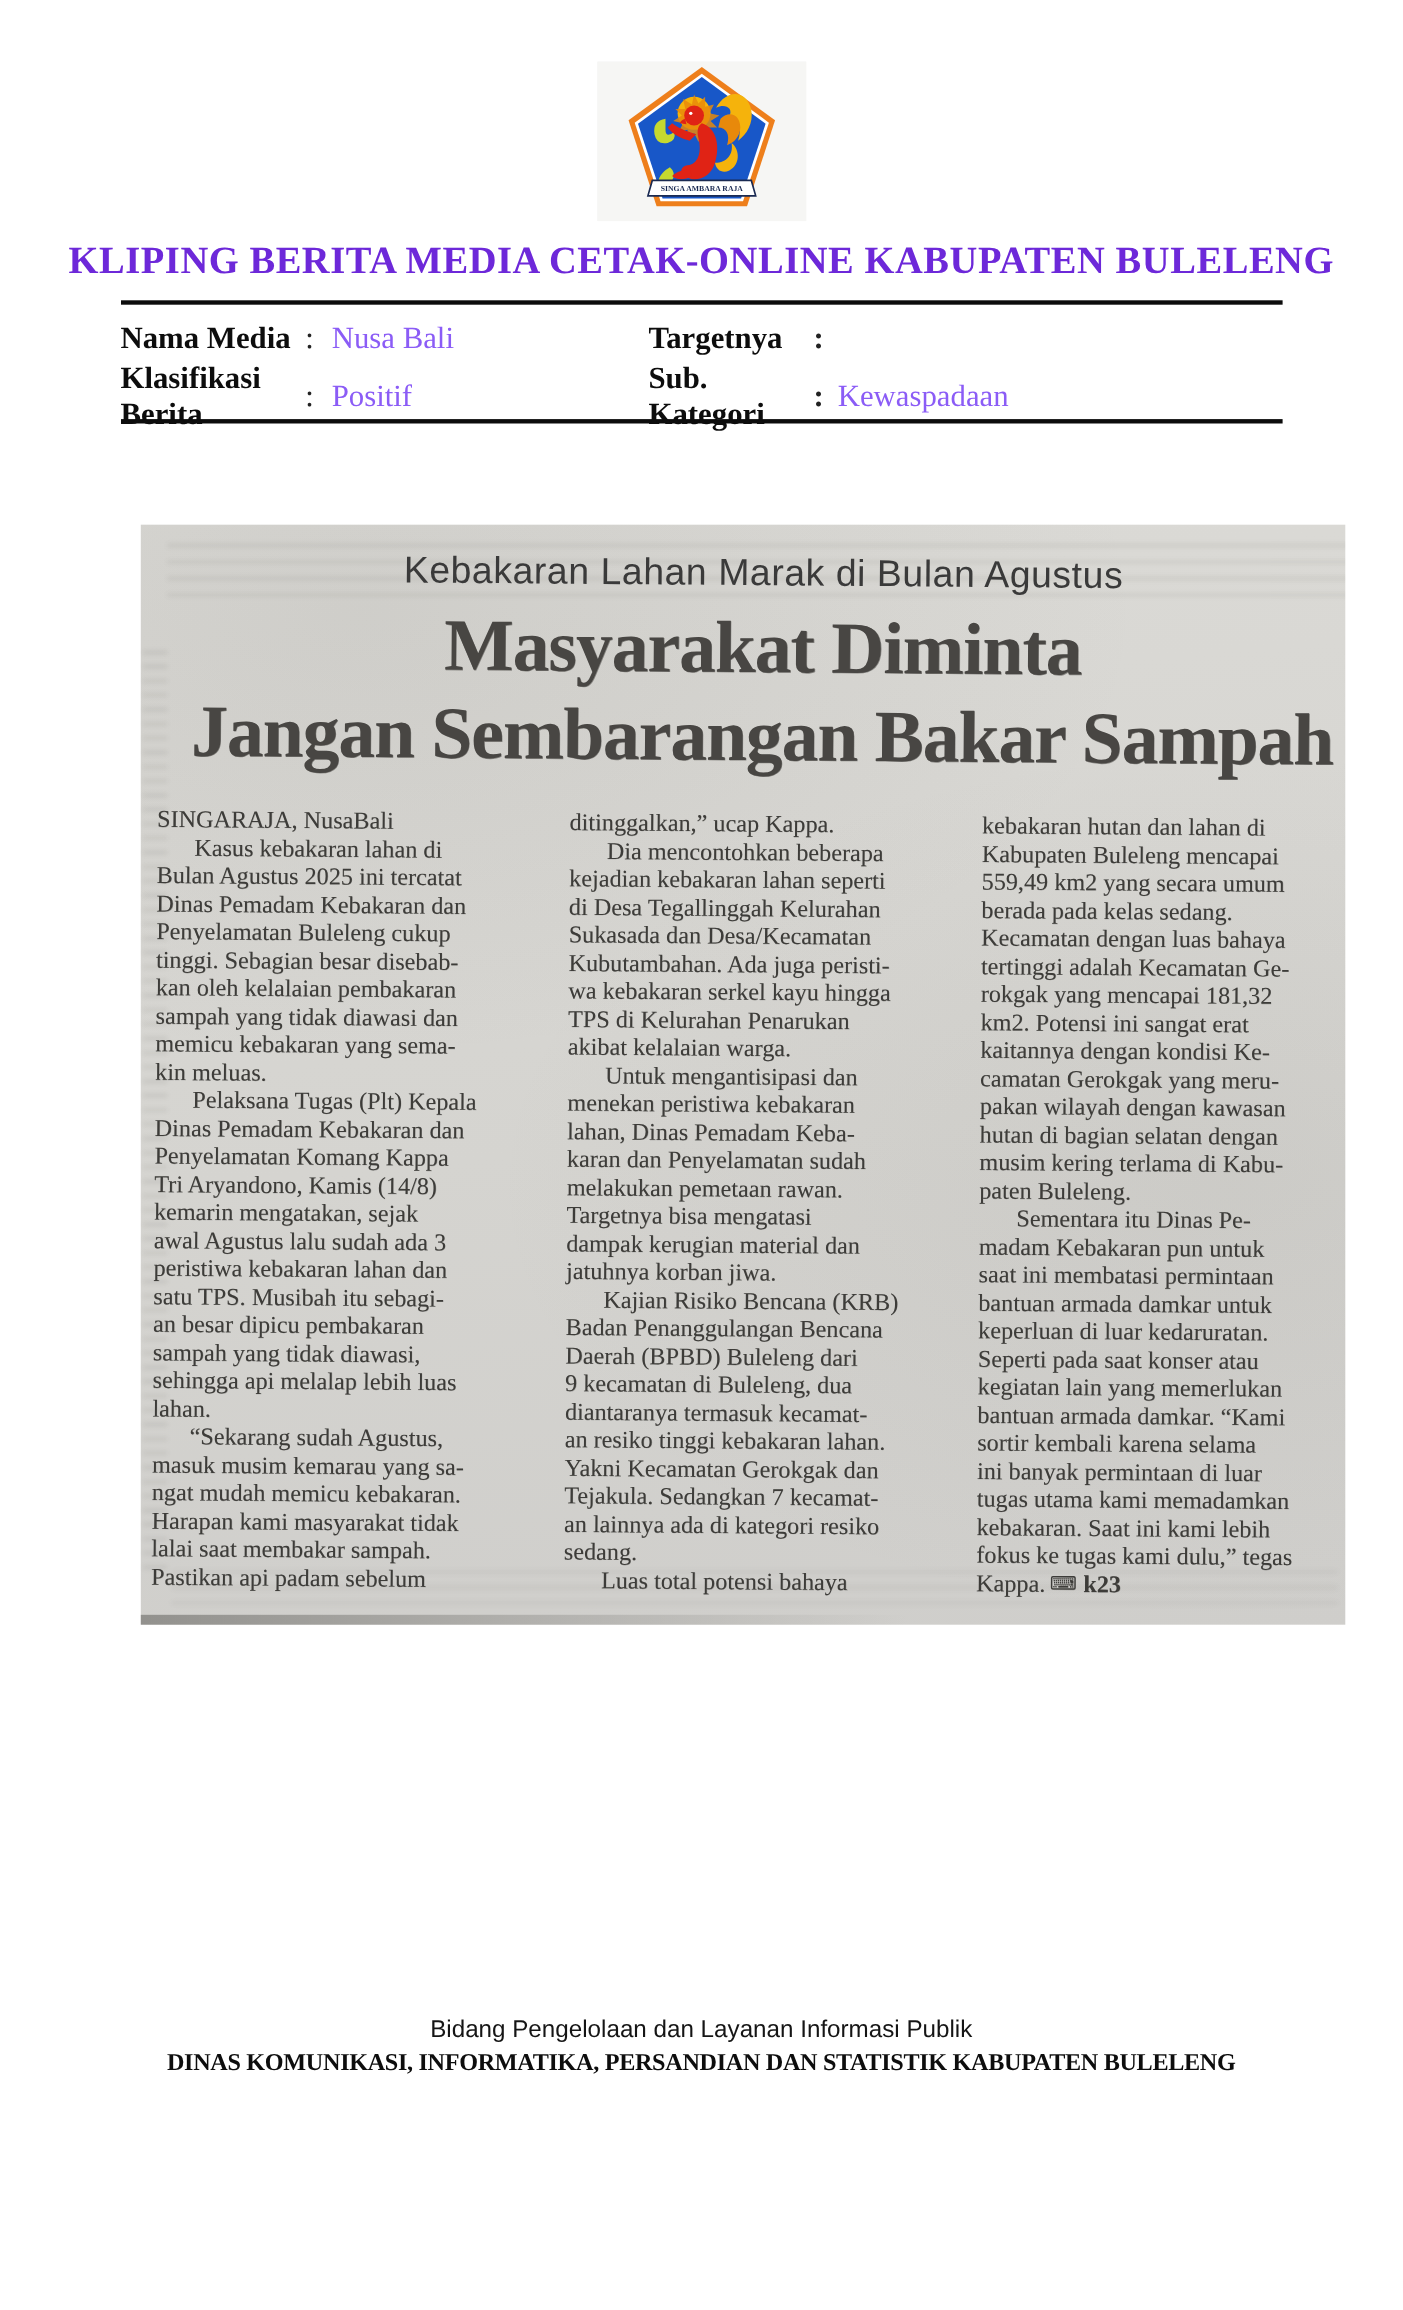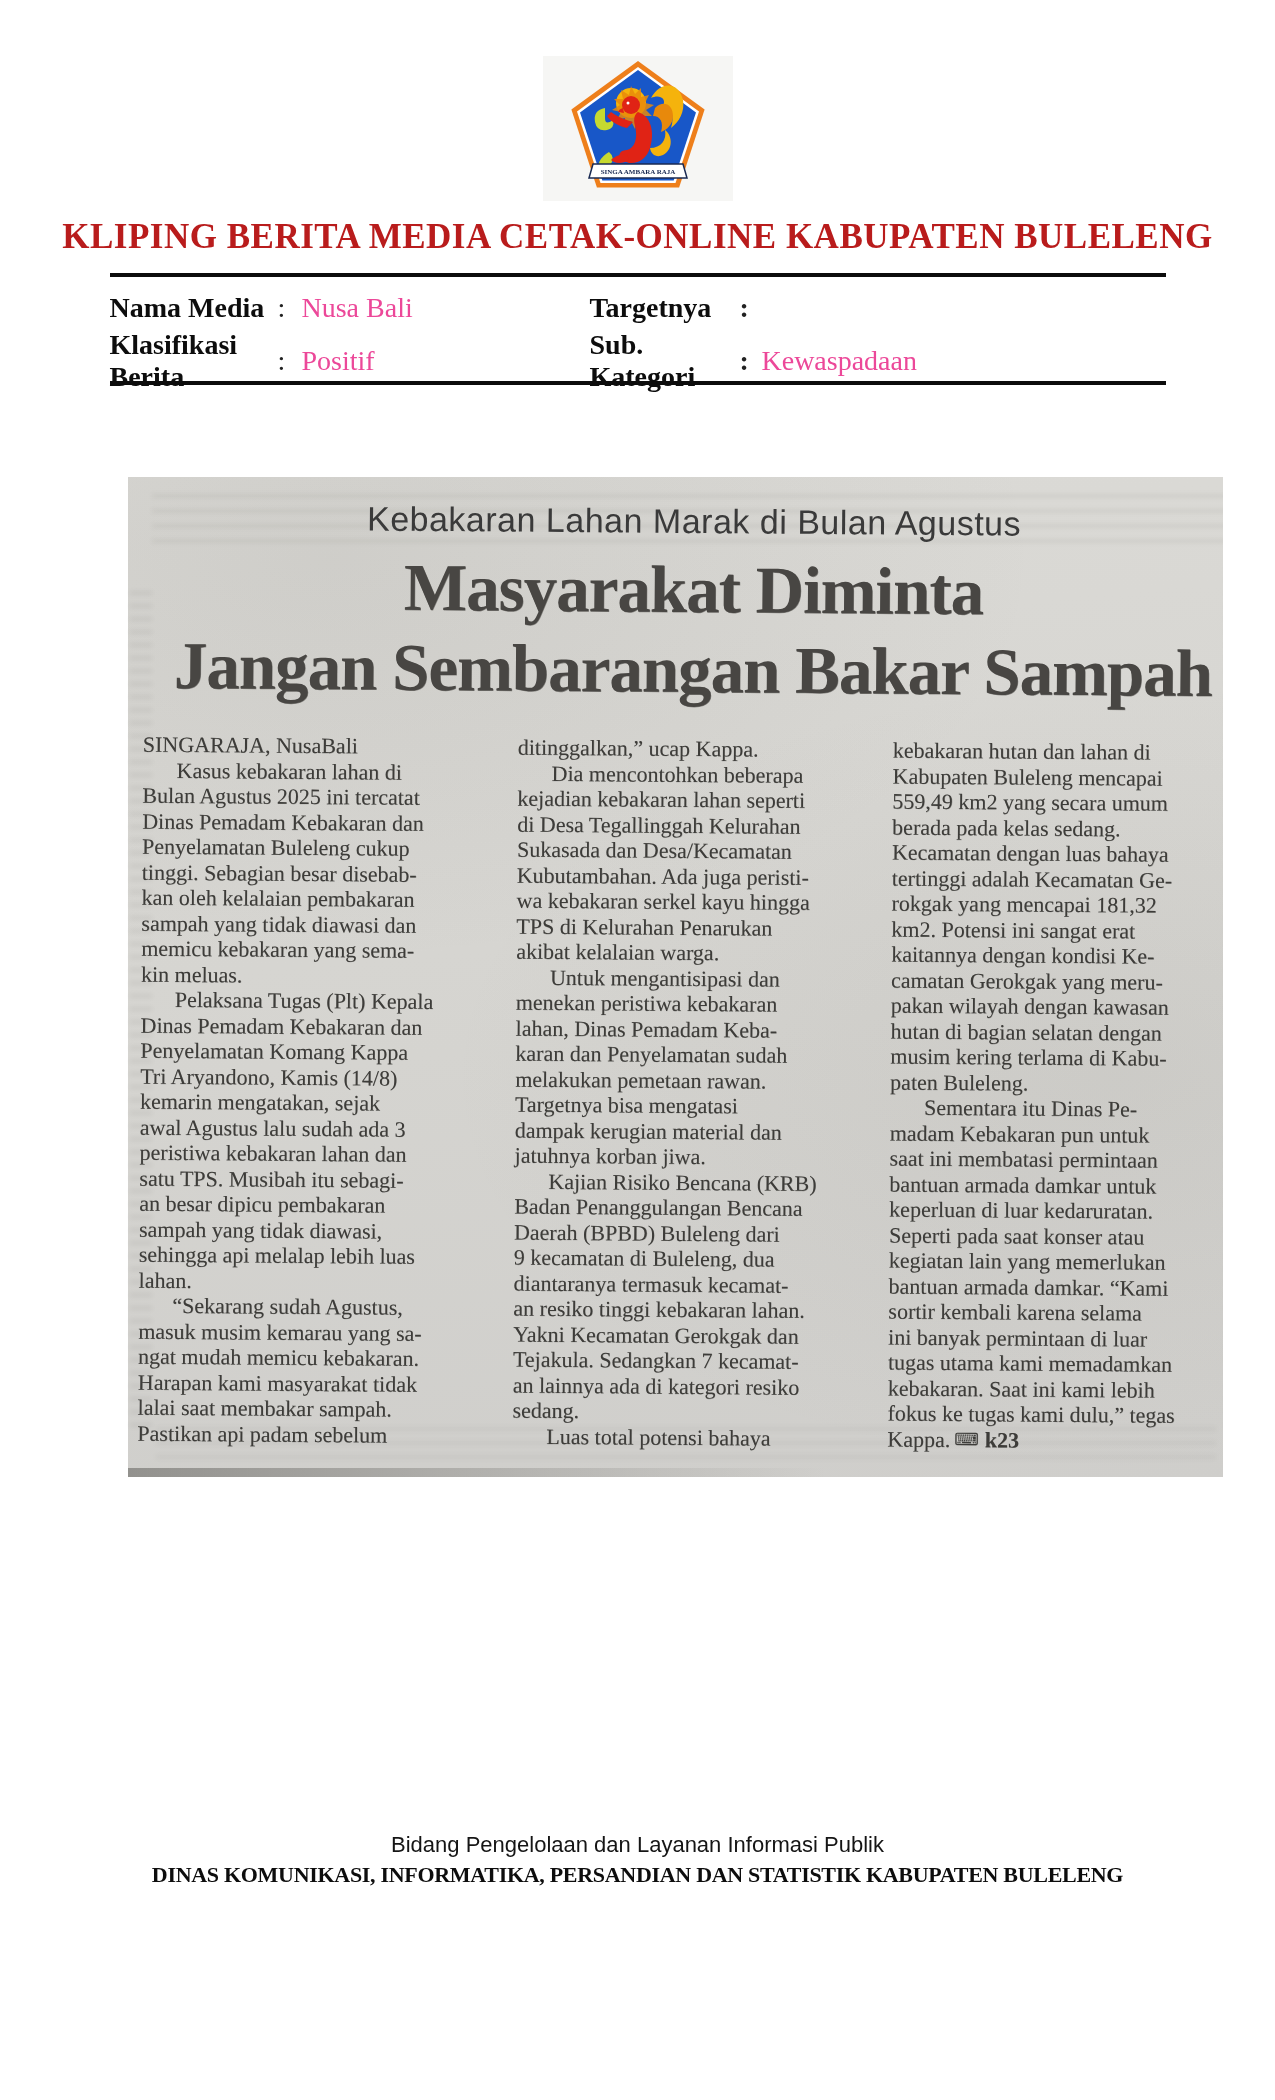--- a/index.html
+++ b/index.html
@@ -4,30 +4,30 @@
 <style>
   html,body{margin:0;padding:0;background:#ffffff;}
   .page{
     position:relative;width:1170px;height:2100px;margin:0 auto;background:#ffffff;
     font-family:"Liberation Serif","DejaVu Serif",serif;color:#111;overflow:hidden;
   }
   
   .logo-wrap{width:190px;height:145px;margin:56px auto 0;background:#f6f6f4;}
   .doc-title{
     margin:14px 0 0;text-align:center;font-size:35px;line-height:44px;font-weight:700;
-    letter-spacing:.5px;color:#b91c1c;
+    letter-spacing:.5px;color:#6d28d9;
   }
   .rule{height:4px;background:#0c0c0c;margin:0 57px;}
   .rule.r1{margin-top:14px;}
   .meta{margin:4px 57px;padding:6px 0;font-size:28px;}
   .meta-row{display:grid;grid-template-columns:168px 24px 288px 150px 22px 1fr;align-items:center;height:42px;}
   .m-label{font-weight:700;color:#0d0d0d;}
   .m-colon{color:#222;}
   .m-colon.b{font-weight:700;}
-  .m-value{color:#ec4899;}
+  .m-value{color:#8b5cf6;}
   
   .clipping{
     position:relative;margin:92px 75px 0;width:1125px;height:1000px;
     background:
       radial-gradient(140% 90% at 18% 8%, rgba(108,106,100,.10) 0%, rgba(108,106,100,0) 45%),
       radial-gradient(120% 80% at 88% 60%, rgba(108,106,100,.08) 0%, rgba(108,106,100,0) 50%),
       linear-gradient(175deg,#dbdad6 0%,#d5d4d0 55%,#cfcecb 100%);
   }
   .clipping::after{
     content:"";position:absolute;left:0;bottom:0;width:62%;height:9px;

